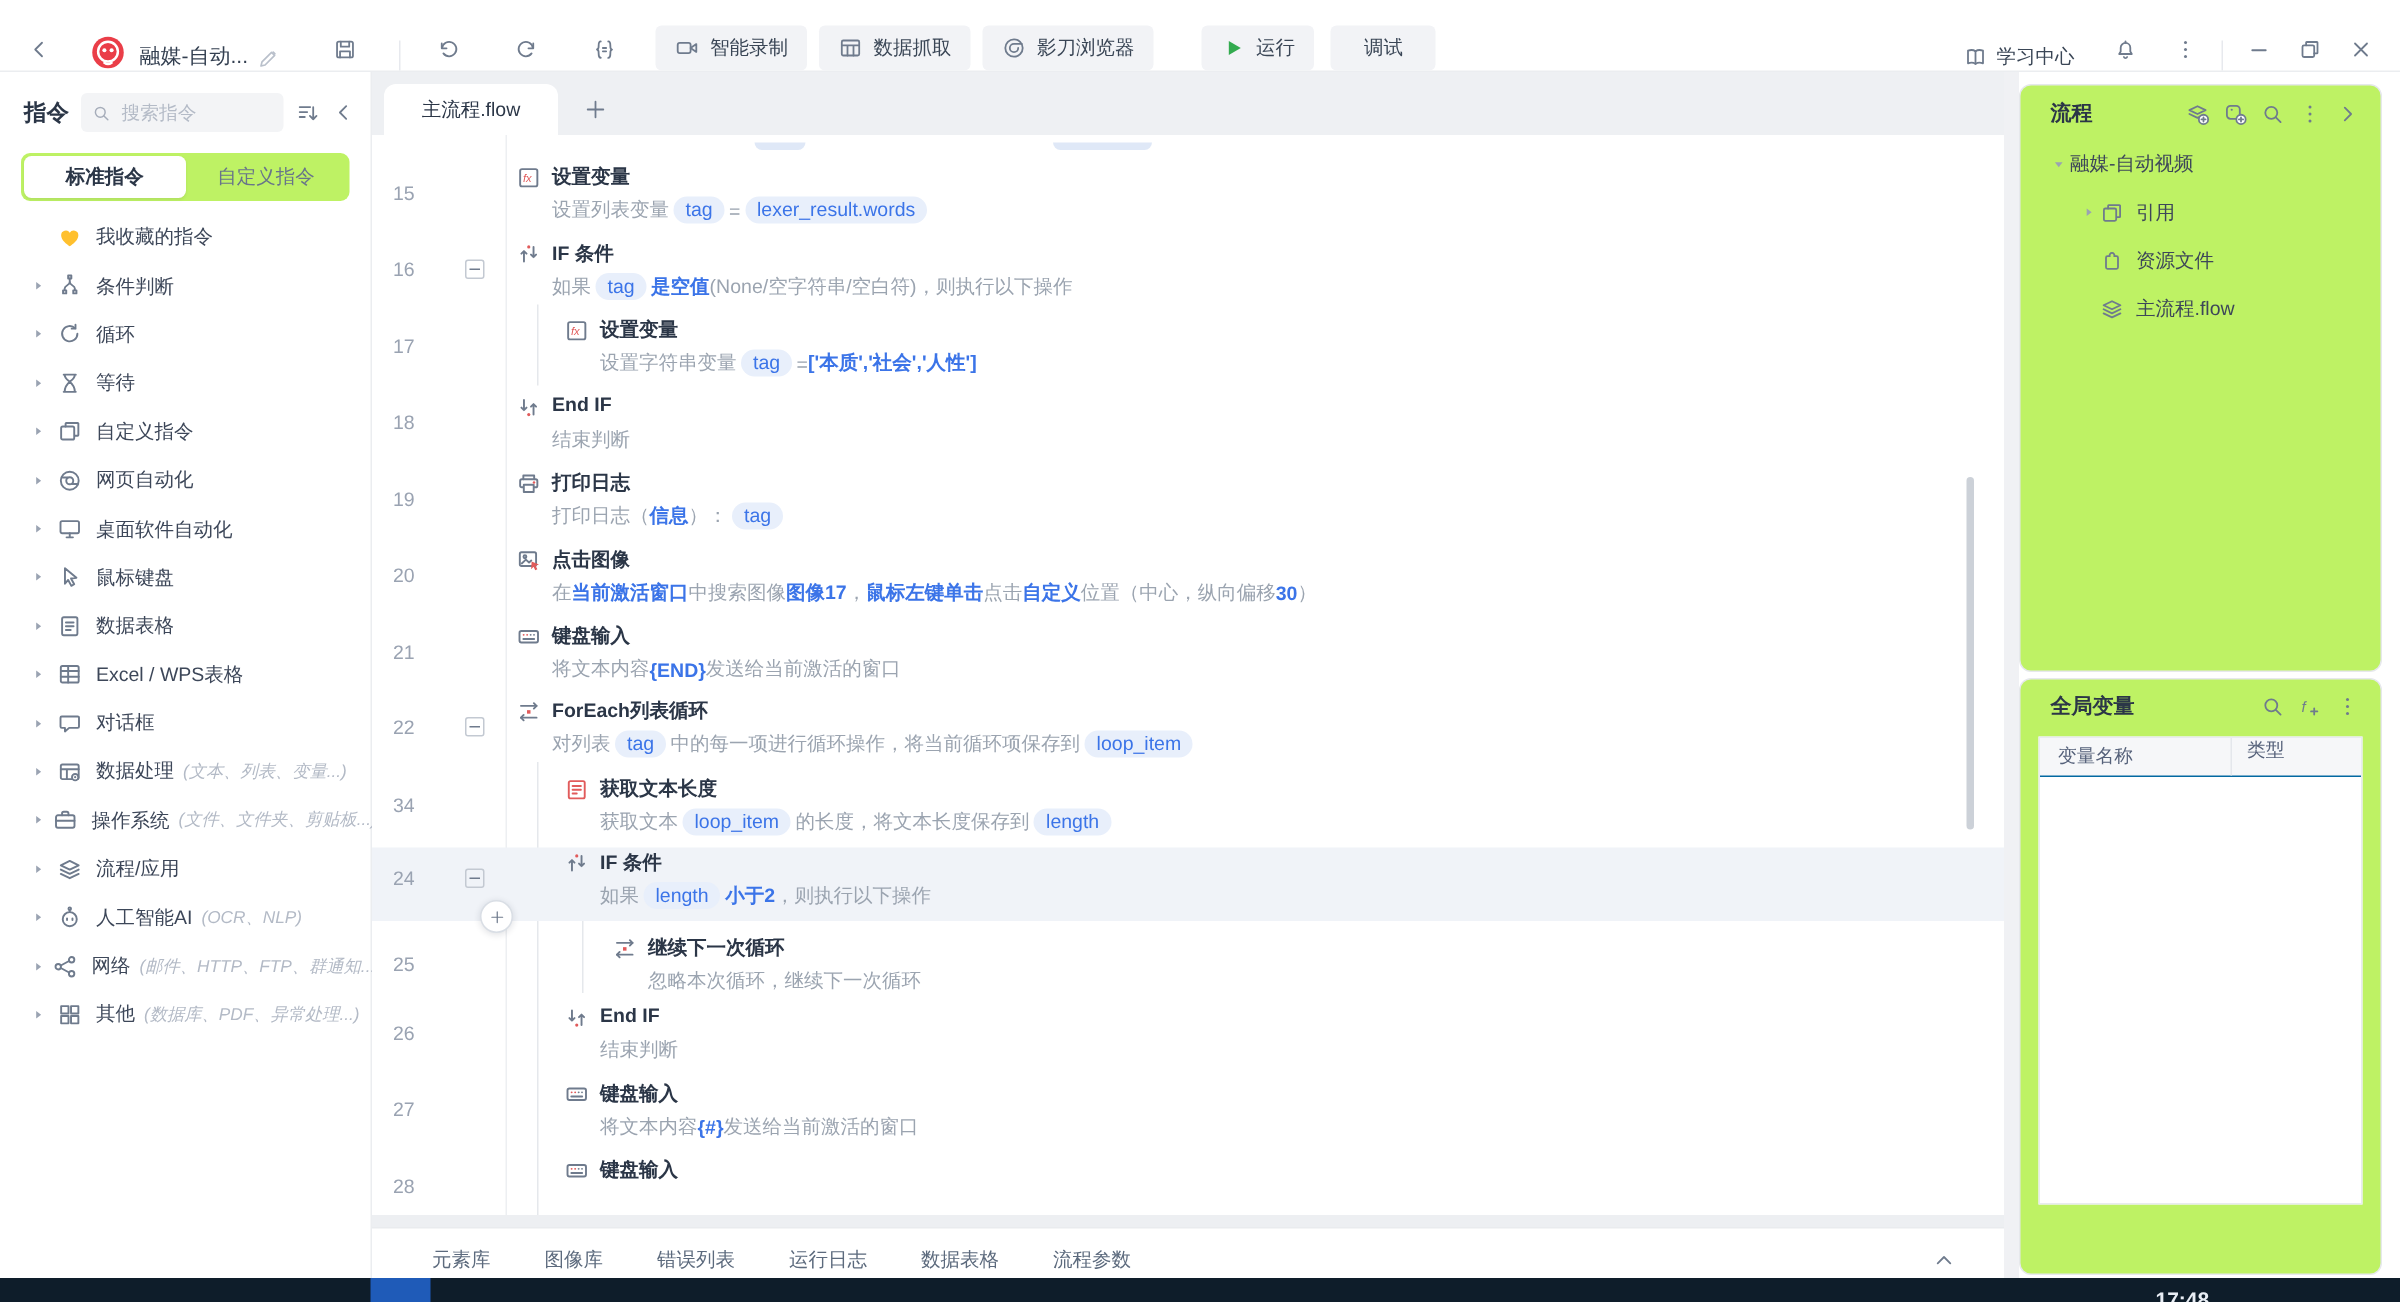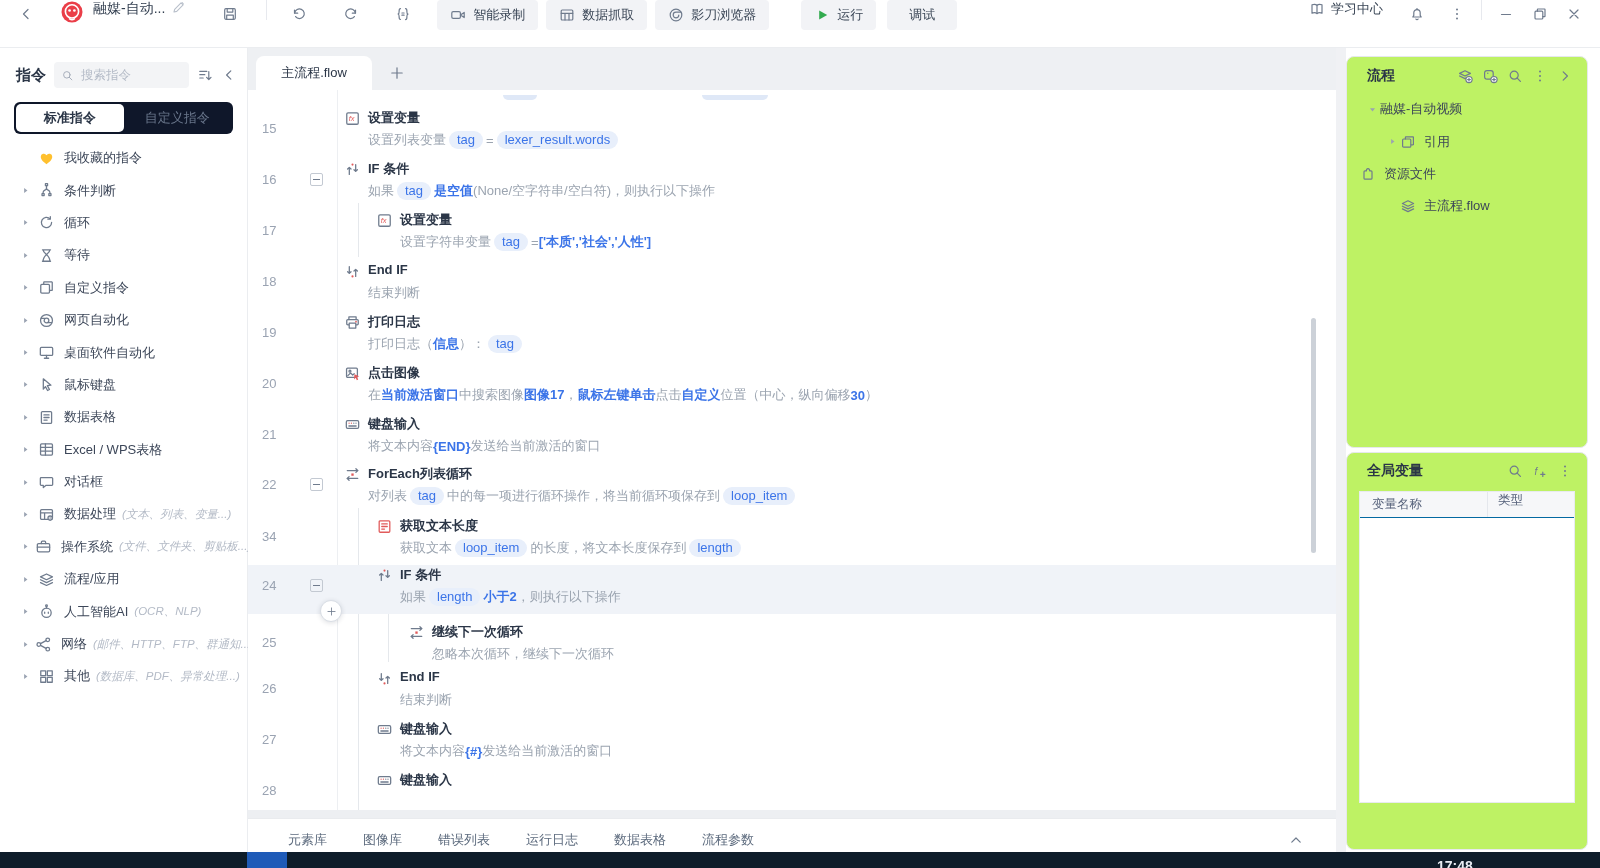--- a/index.html
+++ b/index.html
@@ -4,40 +4,40 @@
 <style>
   html,body{margin:0;padding:0;background:#fff;}
   *{box-sizing:border-box;}
   .app{position:relative;width:1600px;height:868px;background:#fff;overflow:hidden;
        font-family:"Liberation Sans","DejaVu Sans",sans-serif;color:#2b3647;font-size:13px;}
   .ic{display:inline-flex;width:16px;height:16px;flex:0 0 auto;align-items:center;justify-content:center;color:#6f7b8d;}
   .ic svg{width:100%;height:100%;}
 
   
   .titlebar{position:absolute;left:0;top:0;right:0;height:48px;background:#fff;
-            border-bottom:1px solid #ebedf0;display:flex;align-items:flex-start;padding:0 12px;}
+            border-bottom:1px solid #ebedf0;display:flex;align-items:flex-end;padding:0 12px;}
   .tb-ic{width:28px;height:28px;display:flex;align-items:center;justify-content:center;border-radius:4px;color:#4a5668;}
   .logo{width:24px;height:24px;margin-left:20px;}
   .app-title{margin-left:9px;font-size:14px;color:#333f50;white-space:nowrap;}
   .edit-pen{margin-left:6px;color:#b9c0cb;width:15px;height:15px;}
   .vdiv{width:1px;height:20px;background:#e7e9ee;margin-left:22px;}
   .tbtn{height:30px;padding:0 13px;background:#f2f3f6;border-radius:4px;display:flex;align-items:center;
         gap:7px;font-size:13px;color:#3a4656;white-space:nowrap;}
   .run-play{color:#33ab4f;}
   .spacer{flex:1;}
   .learn{display:flex;align-items:center;gap:6px;color:#3a4656;font-size:13px;}
 
   
   .sidebar{position:absolute;left:0;top:48px;width:248px;bottom:16px;background:#fff;border-right:1px solid #ebedf0;}
   .sb-head{display:flex;align-items:center;padding:14px 10px 0 16px;gap:8px;}
   .sb-title{font-size:15px;font-weight:bold;color:#2b3647;}
   .sb-search{flex:1;height:26px;background:#f3f4f6;border-radius:4px;display:flex;align-items:center;padding:0 7px;gap:5px;}
   .sb-search input{border:none;outline:none;background:transparent;width:70px;font-size:12.5px;color:#6d28d9;font-family:inherit;}
   .sb-search input::placeholder{color:#b4bbc7;}
-  .sb-tabs{margin:14px 14px 0;background:#0f172a;border-radius:6px;height:32px;display:flex;padding:2px;}
+  .sb-tabs{margin:14px 14px 0;background:#bef264;border-radius:6px;height:32px;display:flex;padding:2px;}
   .sb-tab{flex:1;display:flex;align-items:center;justify-content:center;border-radius:5px;color:#68758a;cursor:default;}
   .sb-tab.active{background:#fff;color:#2b3647;font-weight:bold;box-shadow:0 1px 2px rgba(30,40,60,.08);}
   .cmd-list{margin-top:8px;}
   .cmd-item{height:32.4px;display:flex;align-items:center;padding-left:20px;}
   .cmd-caret{width:14px;height:14px;color:#9aa3b2;display:flex;align-items:center;}
   .cmd-caret svg{width:11px;height:11px;}
   .cmd-ico{margin-left:4px;width:17px;height:17px;}
   .cmd-label{margin-left:9px;color:#3d4759;white-space:nowrap;}
   .cmd-note{margin-left:6px;font-size:11.5px;font-style:italic;color:#b3bac6;white-space:nowrap;}
 
@@ -888,21 +888,21 @@
               </svg>
             </span>
             <span class="ic tr-ico">
               <svg viewBox="0 0 16 16" fill="none" stroke="currentColor" stroke-width="1.2" stroke-linecap="round" stroke-linejoin="round">
                 <rect x="2.6" y="5" width="8.2" height="8.2" rx="1"></rect>
                 <path d="M5.4 5V3.2a.4.4 0 0 1 .4-.4h7.2a.4.4 0 0 1 .4.4v7.2a.4.4 0 0 1-.4.4H11.2"></path>
               </svg>
             </span>
             <span class="tr-label">引用</span>
           </div>
-          <div class="tree-row" style="">
+          <div class="tree-row" style="padding-left: 40px;">
             <span class="tr-caret"></span>
             <span class="ic tr-ico">
               <svg viewBox="0 0 16 16" fill="none" stroke="currentColor" stroke-width="1.2" stroke-linecap="round" stroke-linejoin="round">
                 <path d="M5 4.8h1.5a1.6 1.6 0 1 1 3 0H11a1 1 0 0 1 1 1v6.4a1 1 0 0 1-1 1H5a1 1 0 0 1-1-1V5.8a1 1 0 0 1 1-1z"></path>
               </svg>
             </span>
             <span class="tr-label">资源文件</span>
           </div>
           <div class="tree-row" style="padding-left: 40px;">
             <span class="tr-caret"></span>

